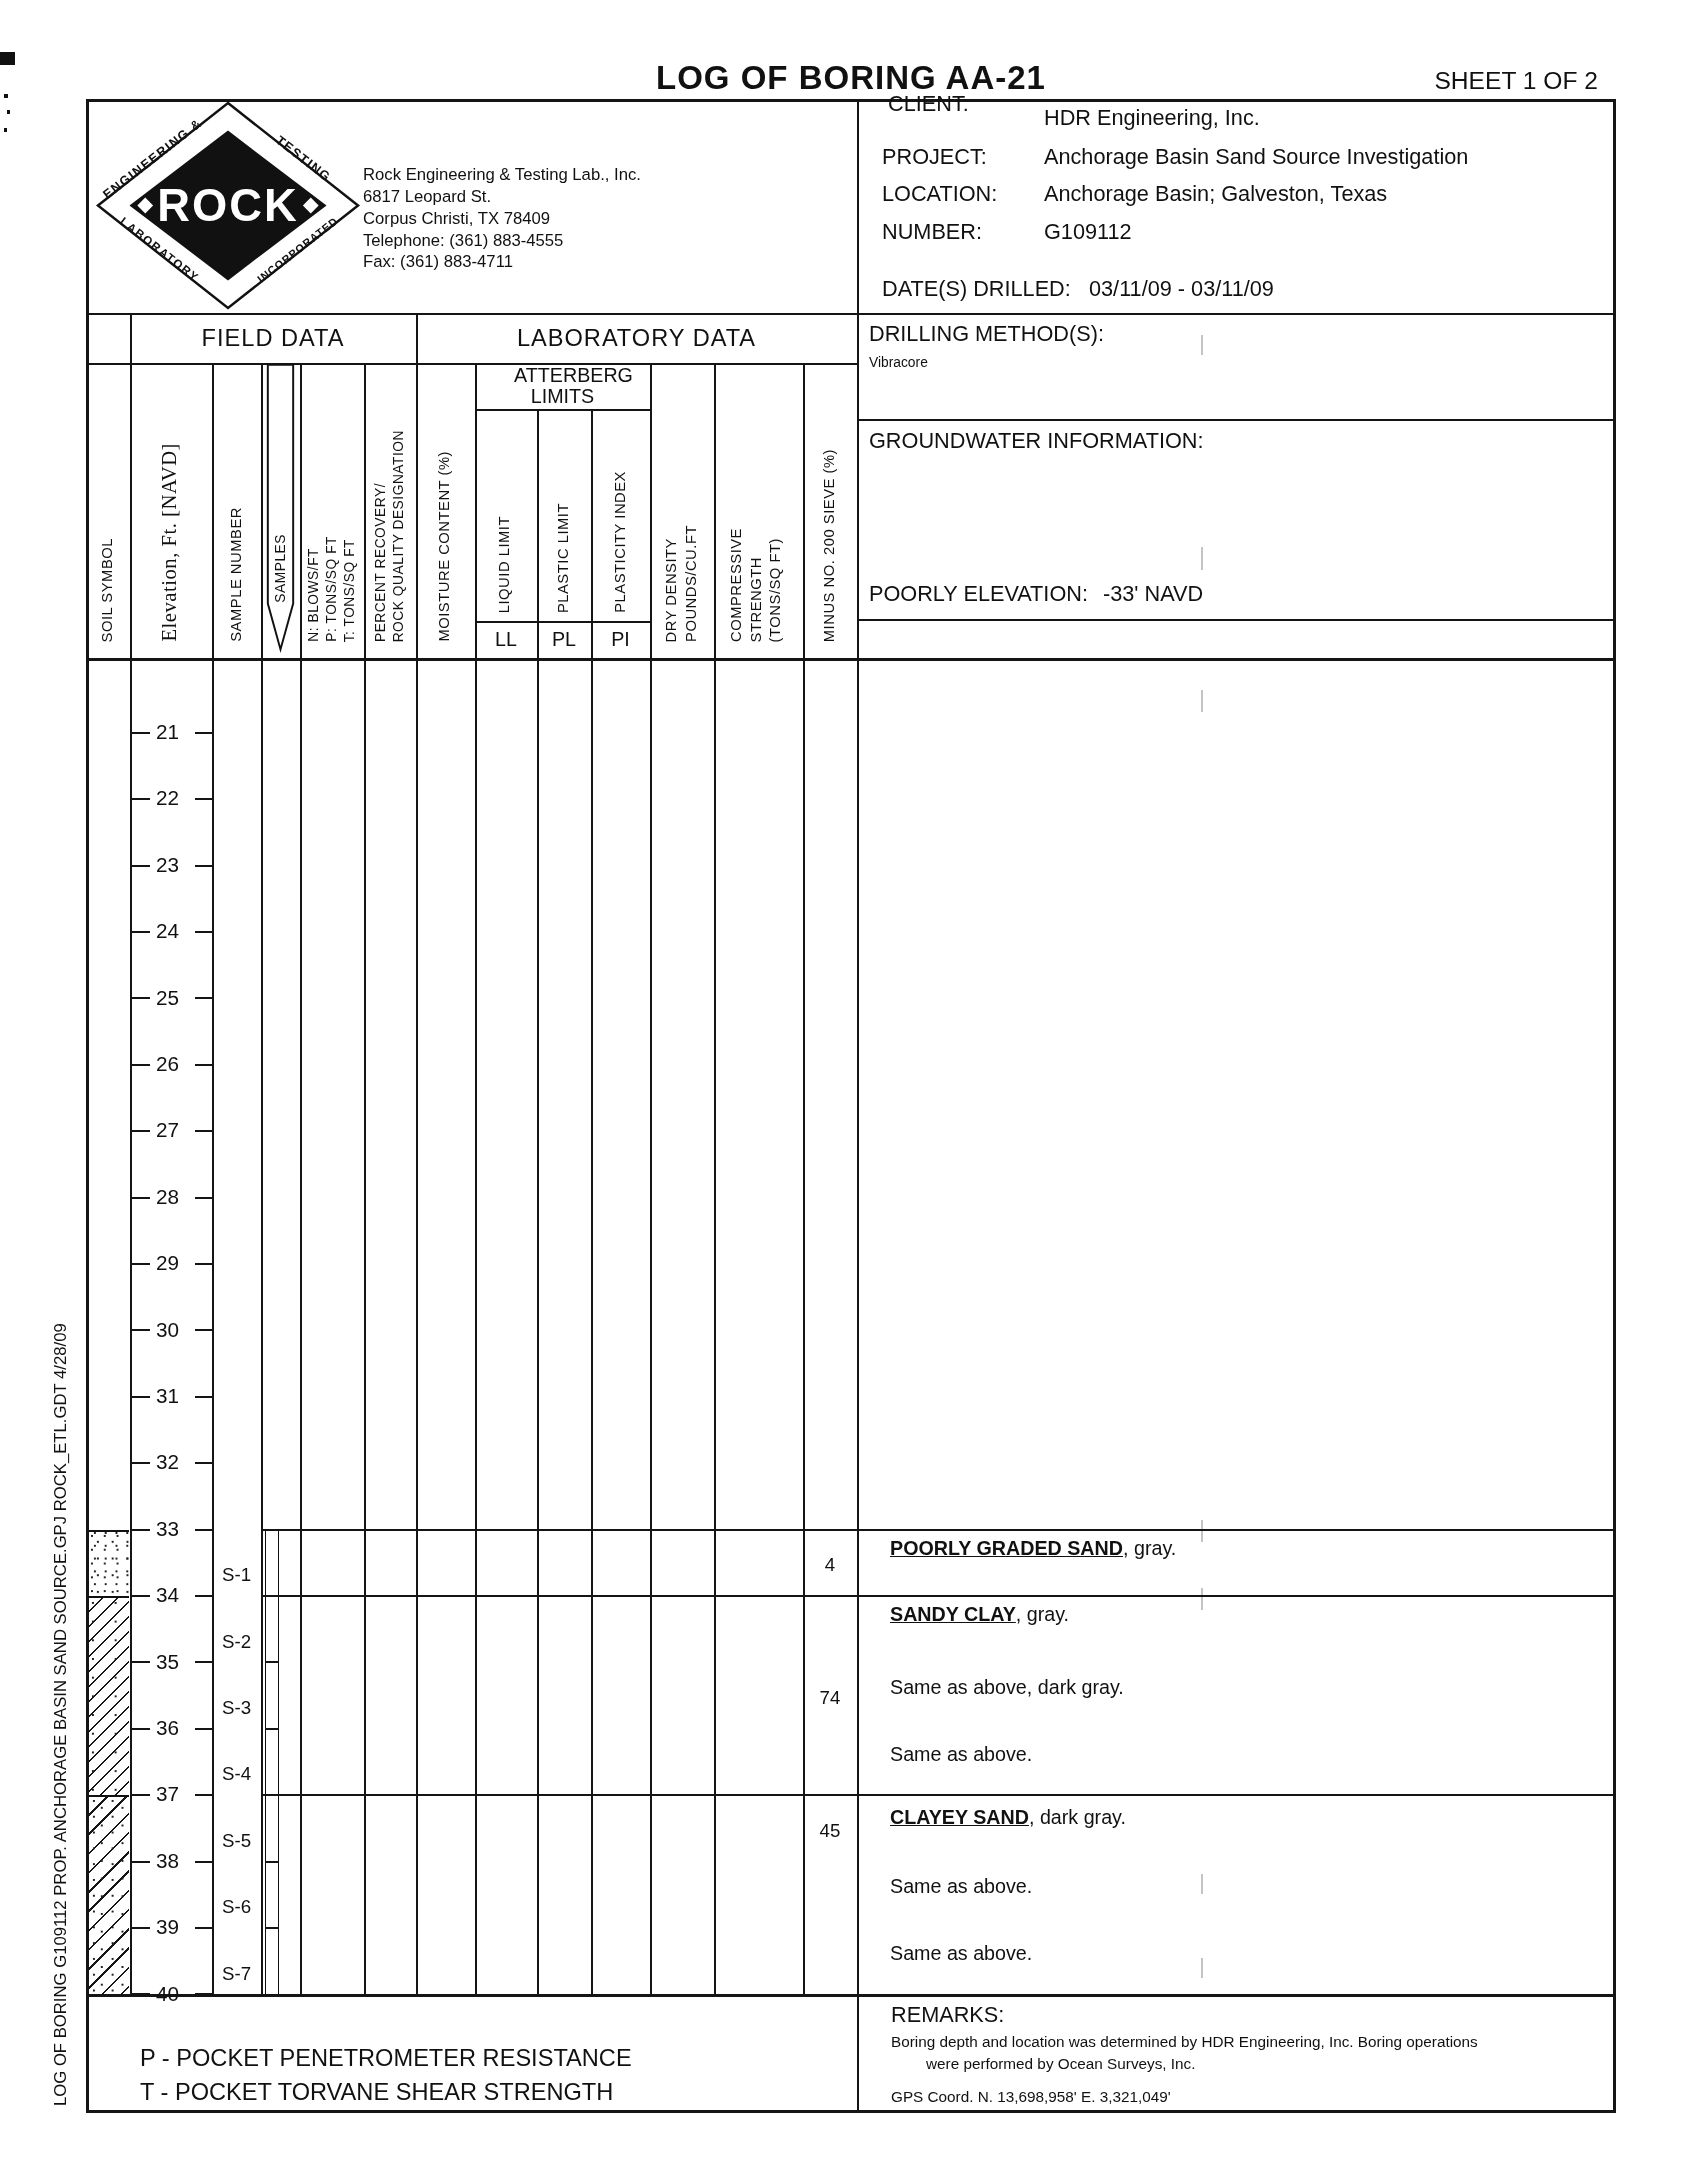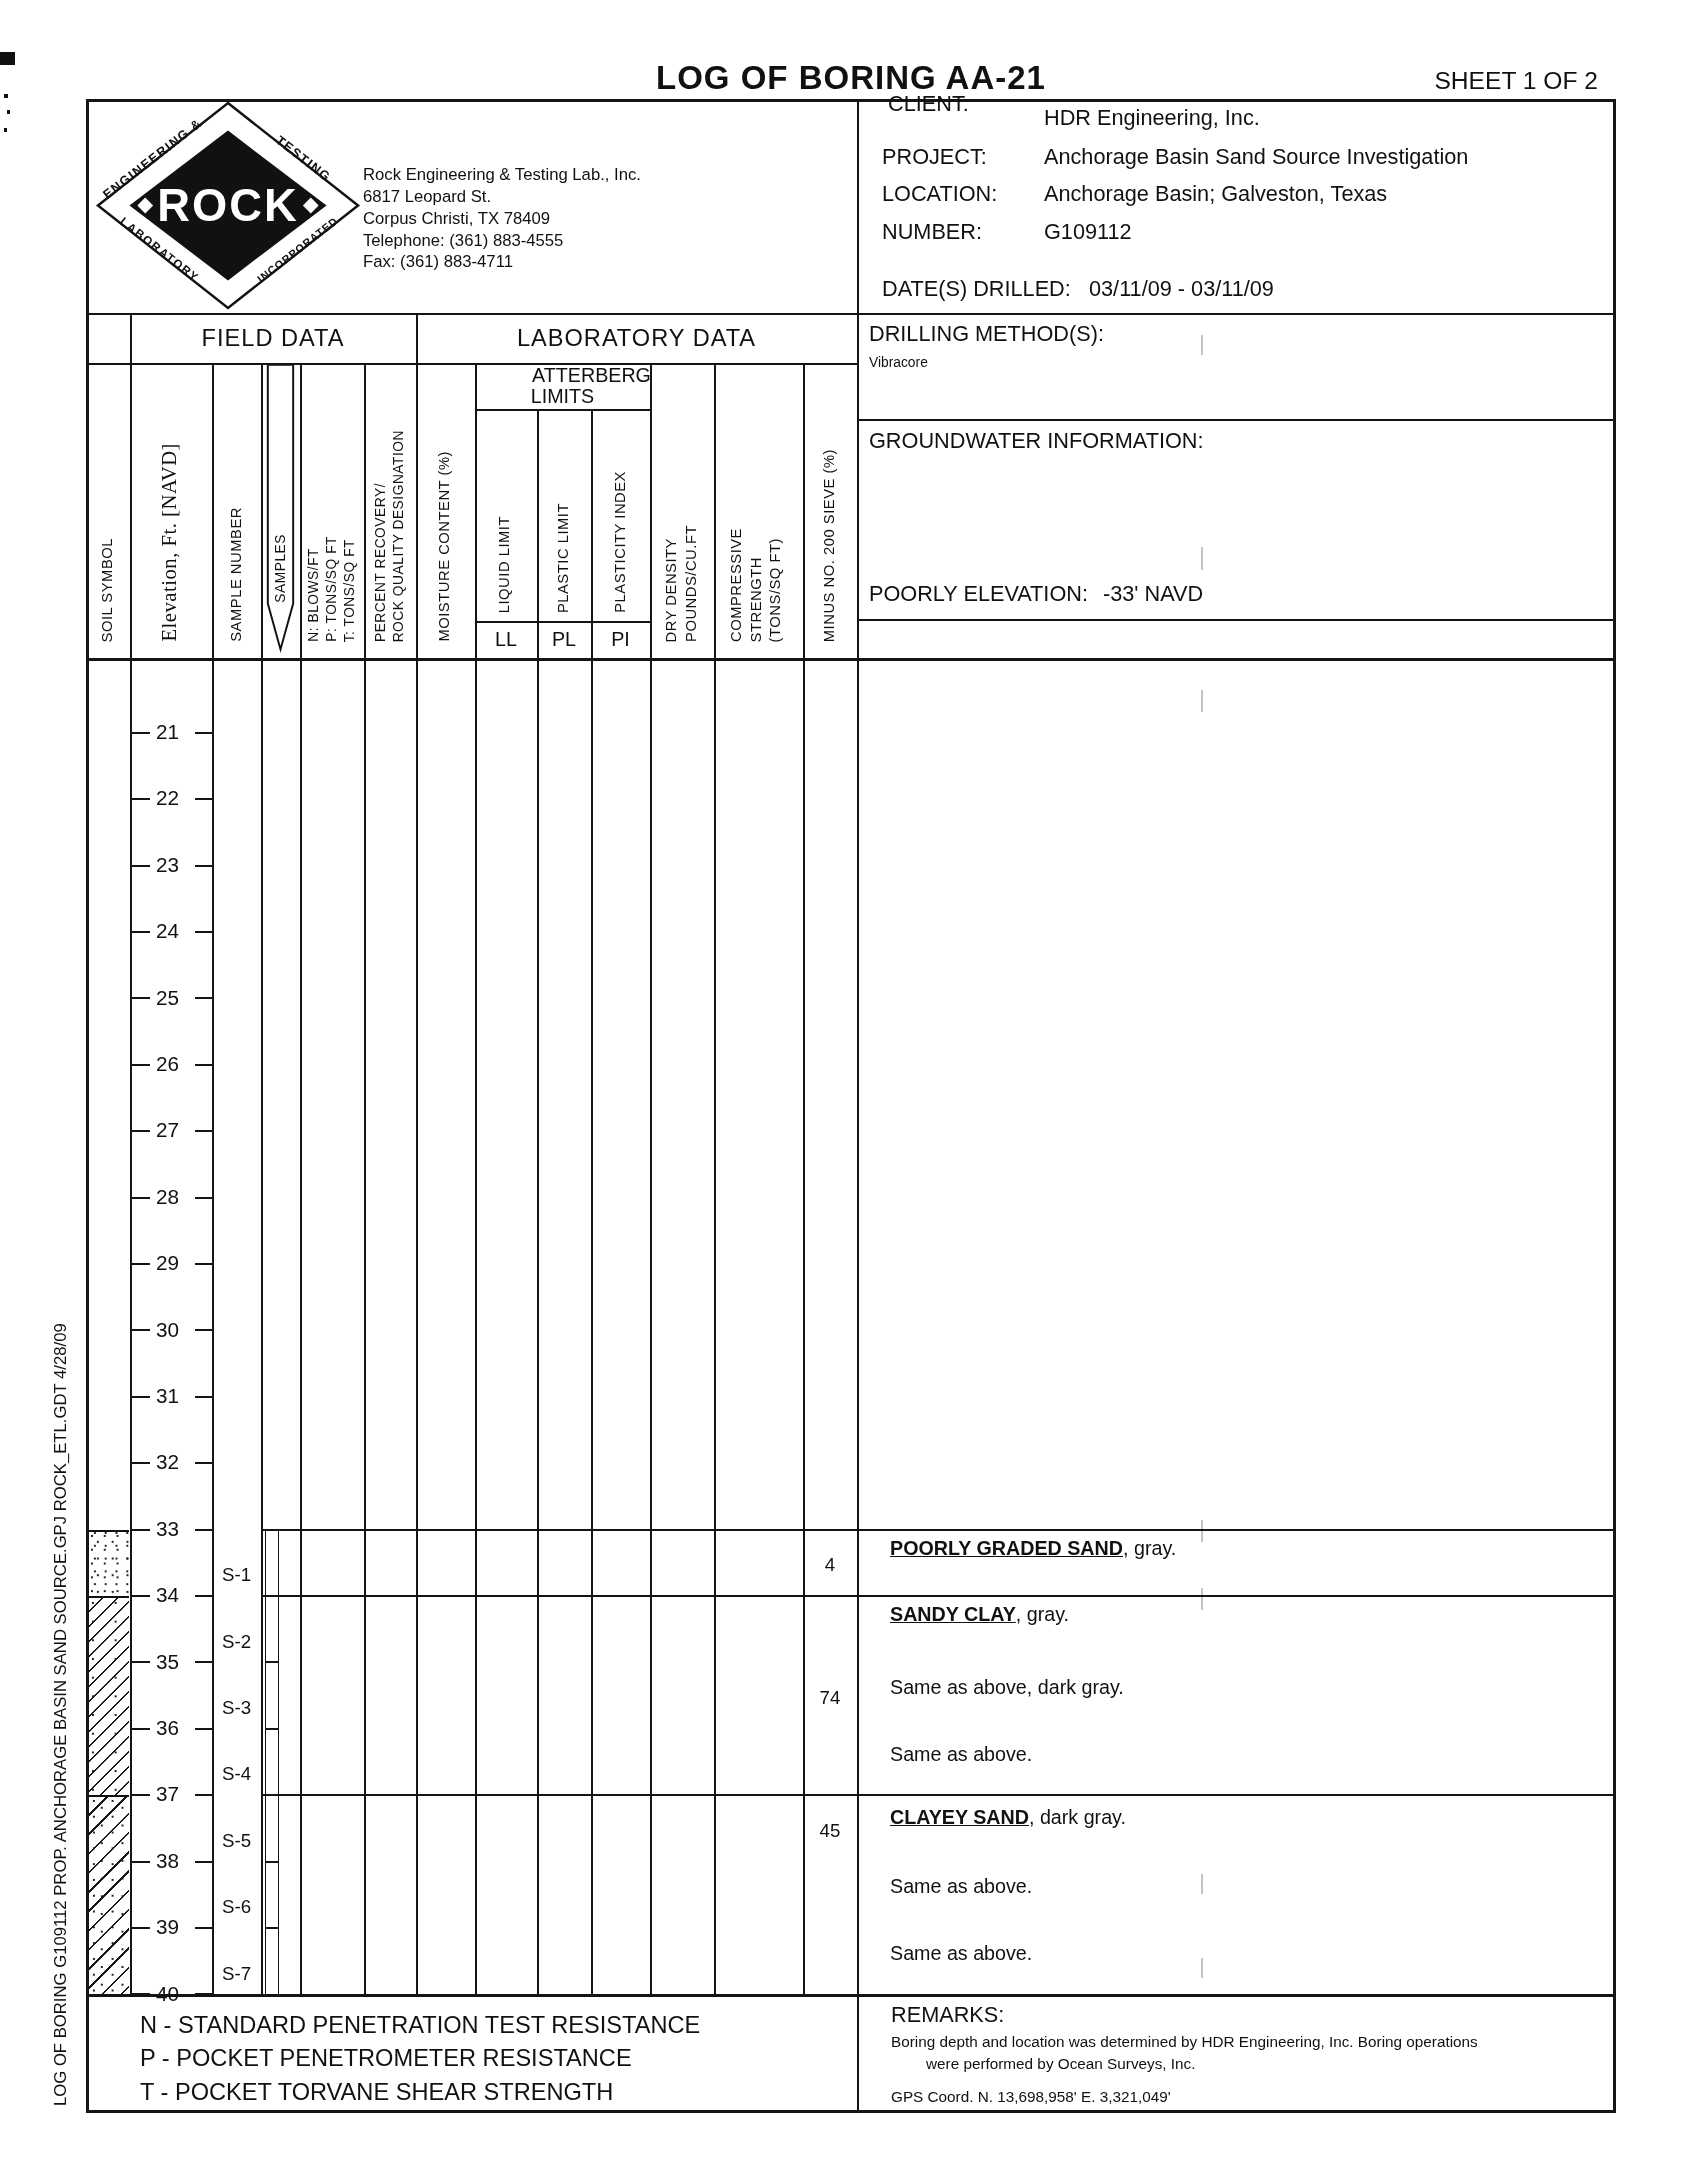--- a/index.html
+++ b/index.html
@@ -120,21 +120,21 @@
 
   <div class="txt band" style="left:130px;top:325px;width:286px;text-align:center;">FIELD DATA</div>
   <div class="txt band" style="left:416px;top:325px;width:441px;text-align:center;">LABORATORY DATA</div>
 
   <div class="txt big" style="left:869px;top:321px;">DRILLING METHOD(S):</div>
   <div class="txt" style="left:869px;top:355px;font-size:13.8px;">Vibracore</div>
   <div class="txt big" style="left:869px;top:428px;">GROUNDWATER INFORMATION:</div>
   <div class="txt big" style="left:869px;top:581px;">POORLY ELEVATION:</div>
   <div class="txt big" style="left:1103px;top:581px;">-33' NAVD</div>
 
-  <div class="txt" style="left:481px;top:364px;width:175px;text-align:center;font-size:19.7px;padding-left:23px;">ATTERBERG</div>
+  <div class="txt" style="left:463px;top:364px;width:175px;text-align:center;font-size:19.7px;padding-left:23px;">ATTERBERG</div>
   <div class="txt" style="left:475px;top:385px;width:175px;text-align:center;font-size:19.7px;">LIMITS</div>
 
   <div class="txt" style="left:475px;top:628px;width:62px;text-align:center;font-size:19.7px;">LL</div>
   <div class="txt" style="left:537px;top:628px;width:54px;text-align:center;font-size:19.7px;">PL</div>
   <div class="txt" style="left:591px;top:628px;width:59px;text-align:center;font-size:19.7px;">PI</div>
 
   <div class="vtext" style="left:99px;bottom:1533px;">SOIL SYMBOL</div>
   <div class="vtext serif" style="left:158px;bottom:1533px;">Elevation, Ft. [NAVD]</div>
   <div class="vtext" style="left:228px;bottom:1533px;">SAMPLE NUMBER</div>
 
@@ -243,21 +243,20 @@
       <div class="sieve-value" style="top: 1820px;">45</div>
       <div class="desc-row" style="top: 1537px;"><span class="strata-title">POORLY GRADED SAND</span><span>, gray.</span></div>
       <div class="desc-row" style="top: 1603px;"><span class="strata-title">SANDY CLAY</span><span>, gray.</span></div>
       <div class="desc-row" style="top: 1676px;">Same as above, dark gray.</div>
       <div class="desc-row" style="top: 1743px;">Same as above.</div>
       <div class="desc-row" style="top: 1806px;"><span class="strata-title">CLAYEY SAND</span><span>, dark gray.</span></div>
       <div class="desc-row" style="top: 1875px;">Same as above.</div>
       <div class="desc-row" style="top: 1942px;">Same as above.</div>
     </div>
 
-  <div class="txt" style="left:140px;top:2012px;font-size:23.6px;">N - STANDARD PENETRATION TEST RESISTANCE</div>
   <div class="txt" style="left:140px;top:2045px;font-size:23.6px;">P - POCKET PENETROMETER RESISTANCE</div>
   <div class="txt" style="left:140px;top:2079px;font-size:23.6px;">T - POCKET TORVANE SHEAR STRENGTH</div>
 
   <div class="txt big" style="left:891px;top:2002px;">REMARKS:</div>
   <div class="txt" style="left:891px;top:2033px;font-size:15.3px;">Boring depth and location was determined by HDR Engineering, Inc.  Boring operations</div>
   <div class="txt" style="left:926px;top:2055px;font-size:15.3px;">were performed by Ocean Surveys, Inc.</div>
   <div class="txt" style="left:891px;top:2077px;font-size:15.3px;margin-top:11px;">GPS Coord. N. 13,698,958'  E. 3,321,049'</div>
 
   <div class="txt" style="left:51px;top:2106px;transform:rotate(-90deg);transform-origin:0 0;font-size:16.7px;">LOG OF BORING  G109112 PROP. ANCHORAGE BASIN SAND SOURCE.GPJ  ROCK_ETL.GDT  4/28/09</div>
 </div>

